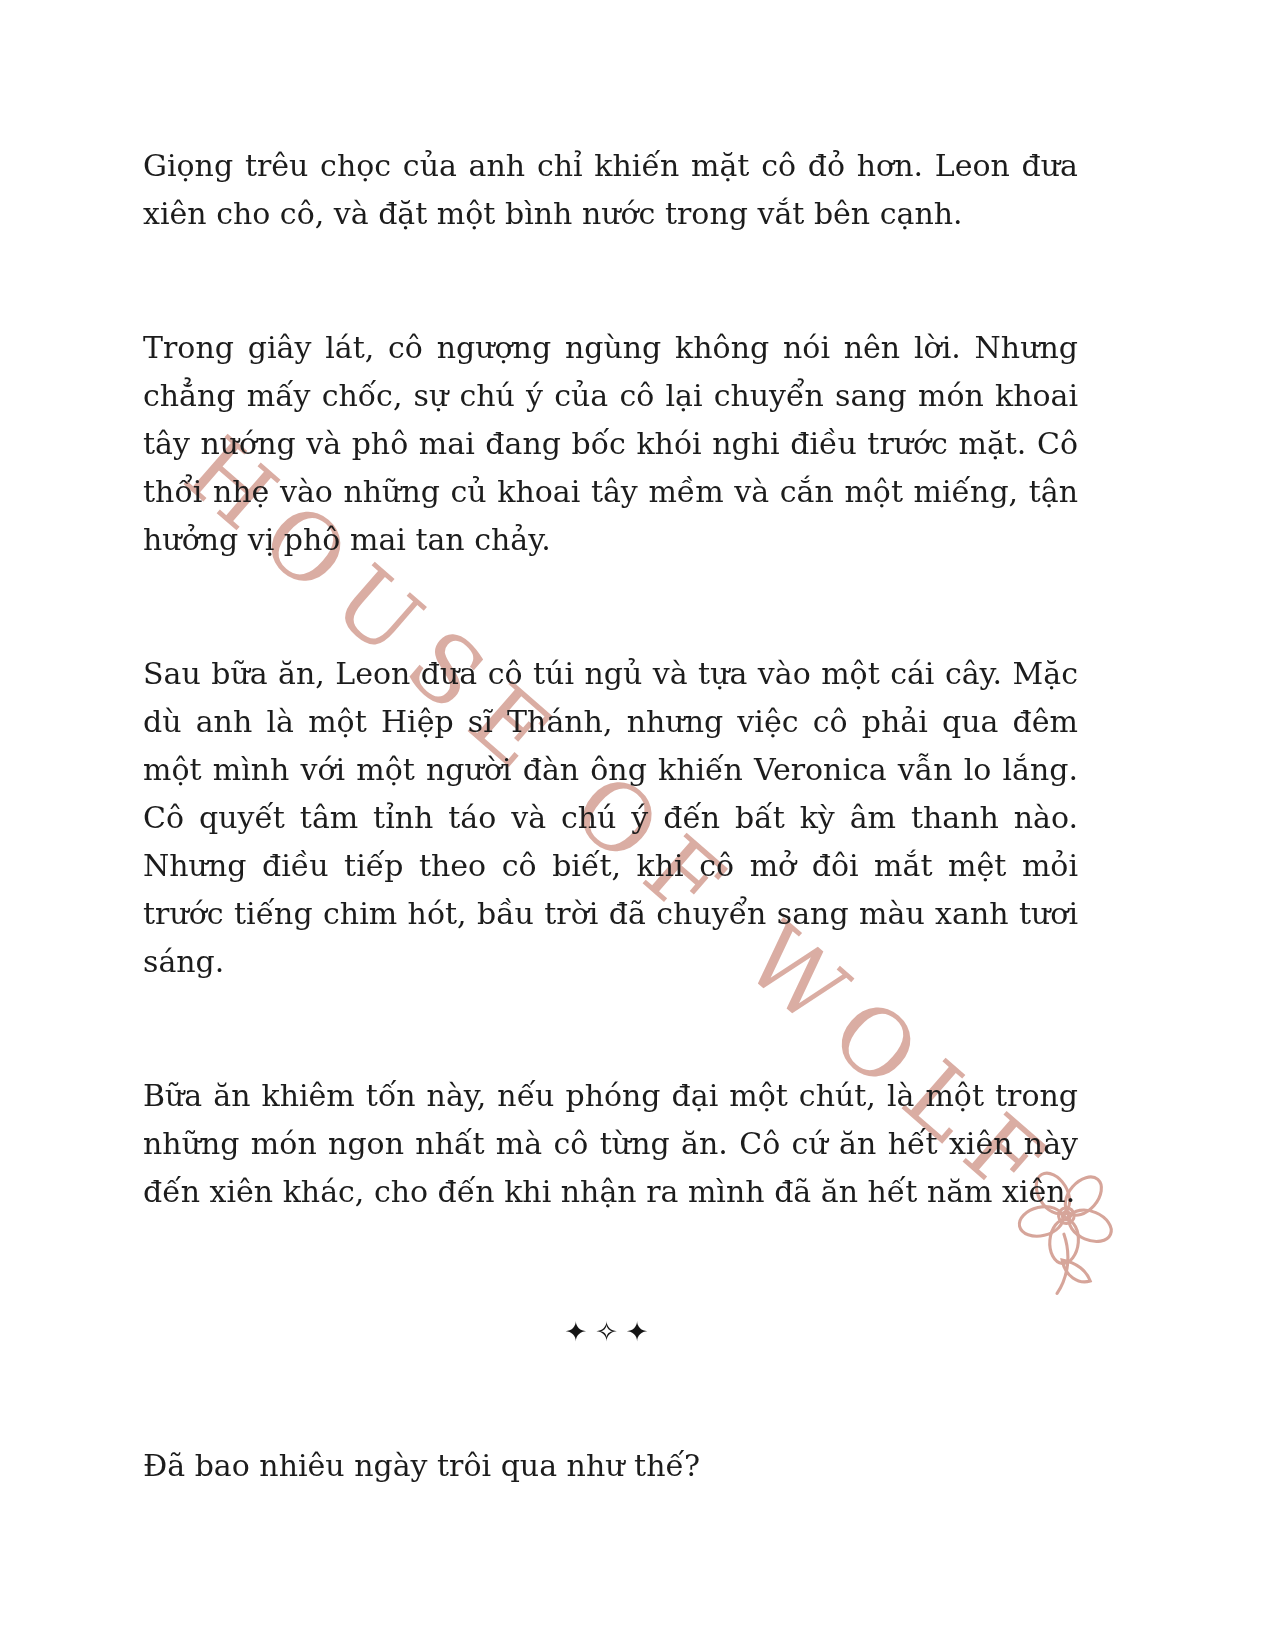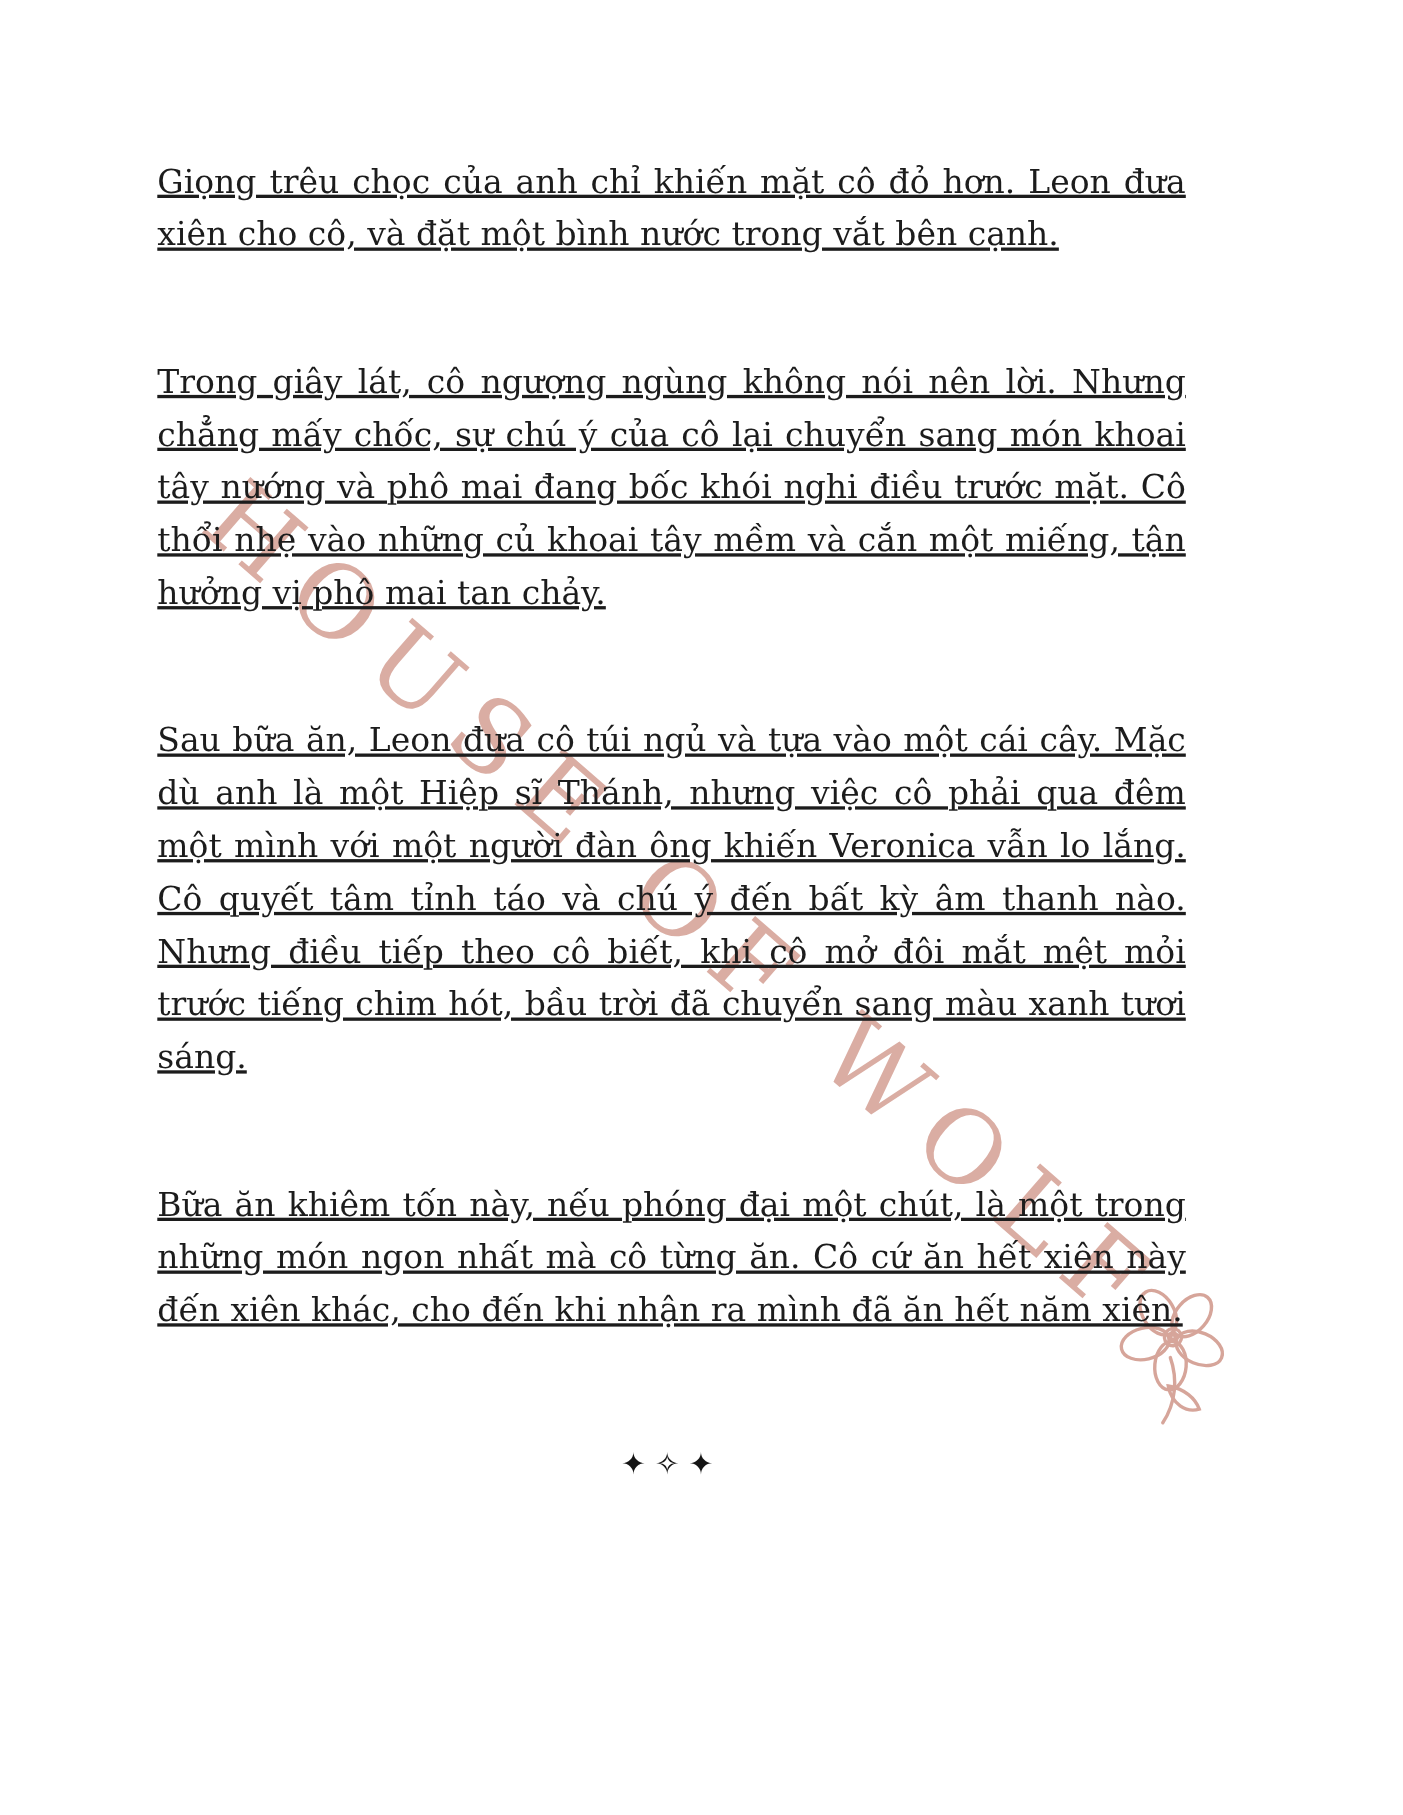--- a/index.html
+++ b/index.html
@@ -51,21 +51,20 @@
     margin-left: 143px;
     width: 935px;
     padding-top: 142px;
     font-size: 30px;
     line-height: 48px;
   }
   .content p {
     margin: 0 0 86px 0;
     text-align: justify;
     text-justify: inter-word;
-    text-decoration: underline;
   }
   .divider {
     text-align: center;
     font-family: "DejaVu Sans", sans-serif;
     font-size: 27px;
     letter-spacing: 8px;
     margin: 92px 0 86px 0;
     color: #141414;
   }
   .closing {
@@ -104,15 +103,16 @@
       </g>
     </svg>
   </div>
 
   <div class="content">
     <p>Giọng trêu chọc của anh chỉ khiến mặt cô đỏ hơn. Leon đưa xiên cho cô, và đặt một bình nước trong vắt bên cạnh.</p>
     <p>Trong giây lát, cô ngượng ngùng không nói nên lời. Nhưng chẳng mấy chốc, sự chú ý của cô lại chuyển sang món khoai tây nướng và phô mai đang bốc khói nghi điều trước mặt. Cô thổi nhẹ vào những củ khoai tây mềm và cắn một miếng, tận hưởng vị phô mai tan chảy.</p>
     <p>Sau bữa ăn, Leon đưa cô túi ngủ và tựa vào một cái cây. Mặc dù anh là một Hiệp sĩ Thánh, nhưng việc cô phải qua đêm một mình với một người đàn ông khiến Veronica vẫn lo lắng. Cô quyết tâm tỉnh táo và chú ý đến bất kỳ âm thanh nào. Nhưng điều tiếp theo cô biết, khi cô mở đôi mắt mệt mỏi trước tiếng chim hót, bầu trời đã chuyển sang màu xanh tươi sáng.</p>
     <p>Bữa ăn khiêm tốn này, nếu phóng đại một chút, là một trong những món ngon nhất mà cô từng ăn. Cô cứ ăn hết xiên này đến xiên khác, cho đến khi nhận ra mình đã ăn hết năm xiên.</p>
     <div class="divider">✦✧✦</div>
+    <p class="closing">Đã bao nhiêu ngày trôi qua như thế?</p>
   </div>
 
 </div>
 
 </body></html>

